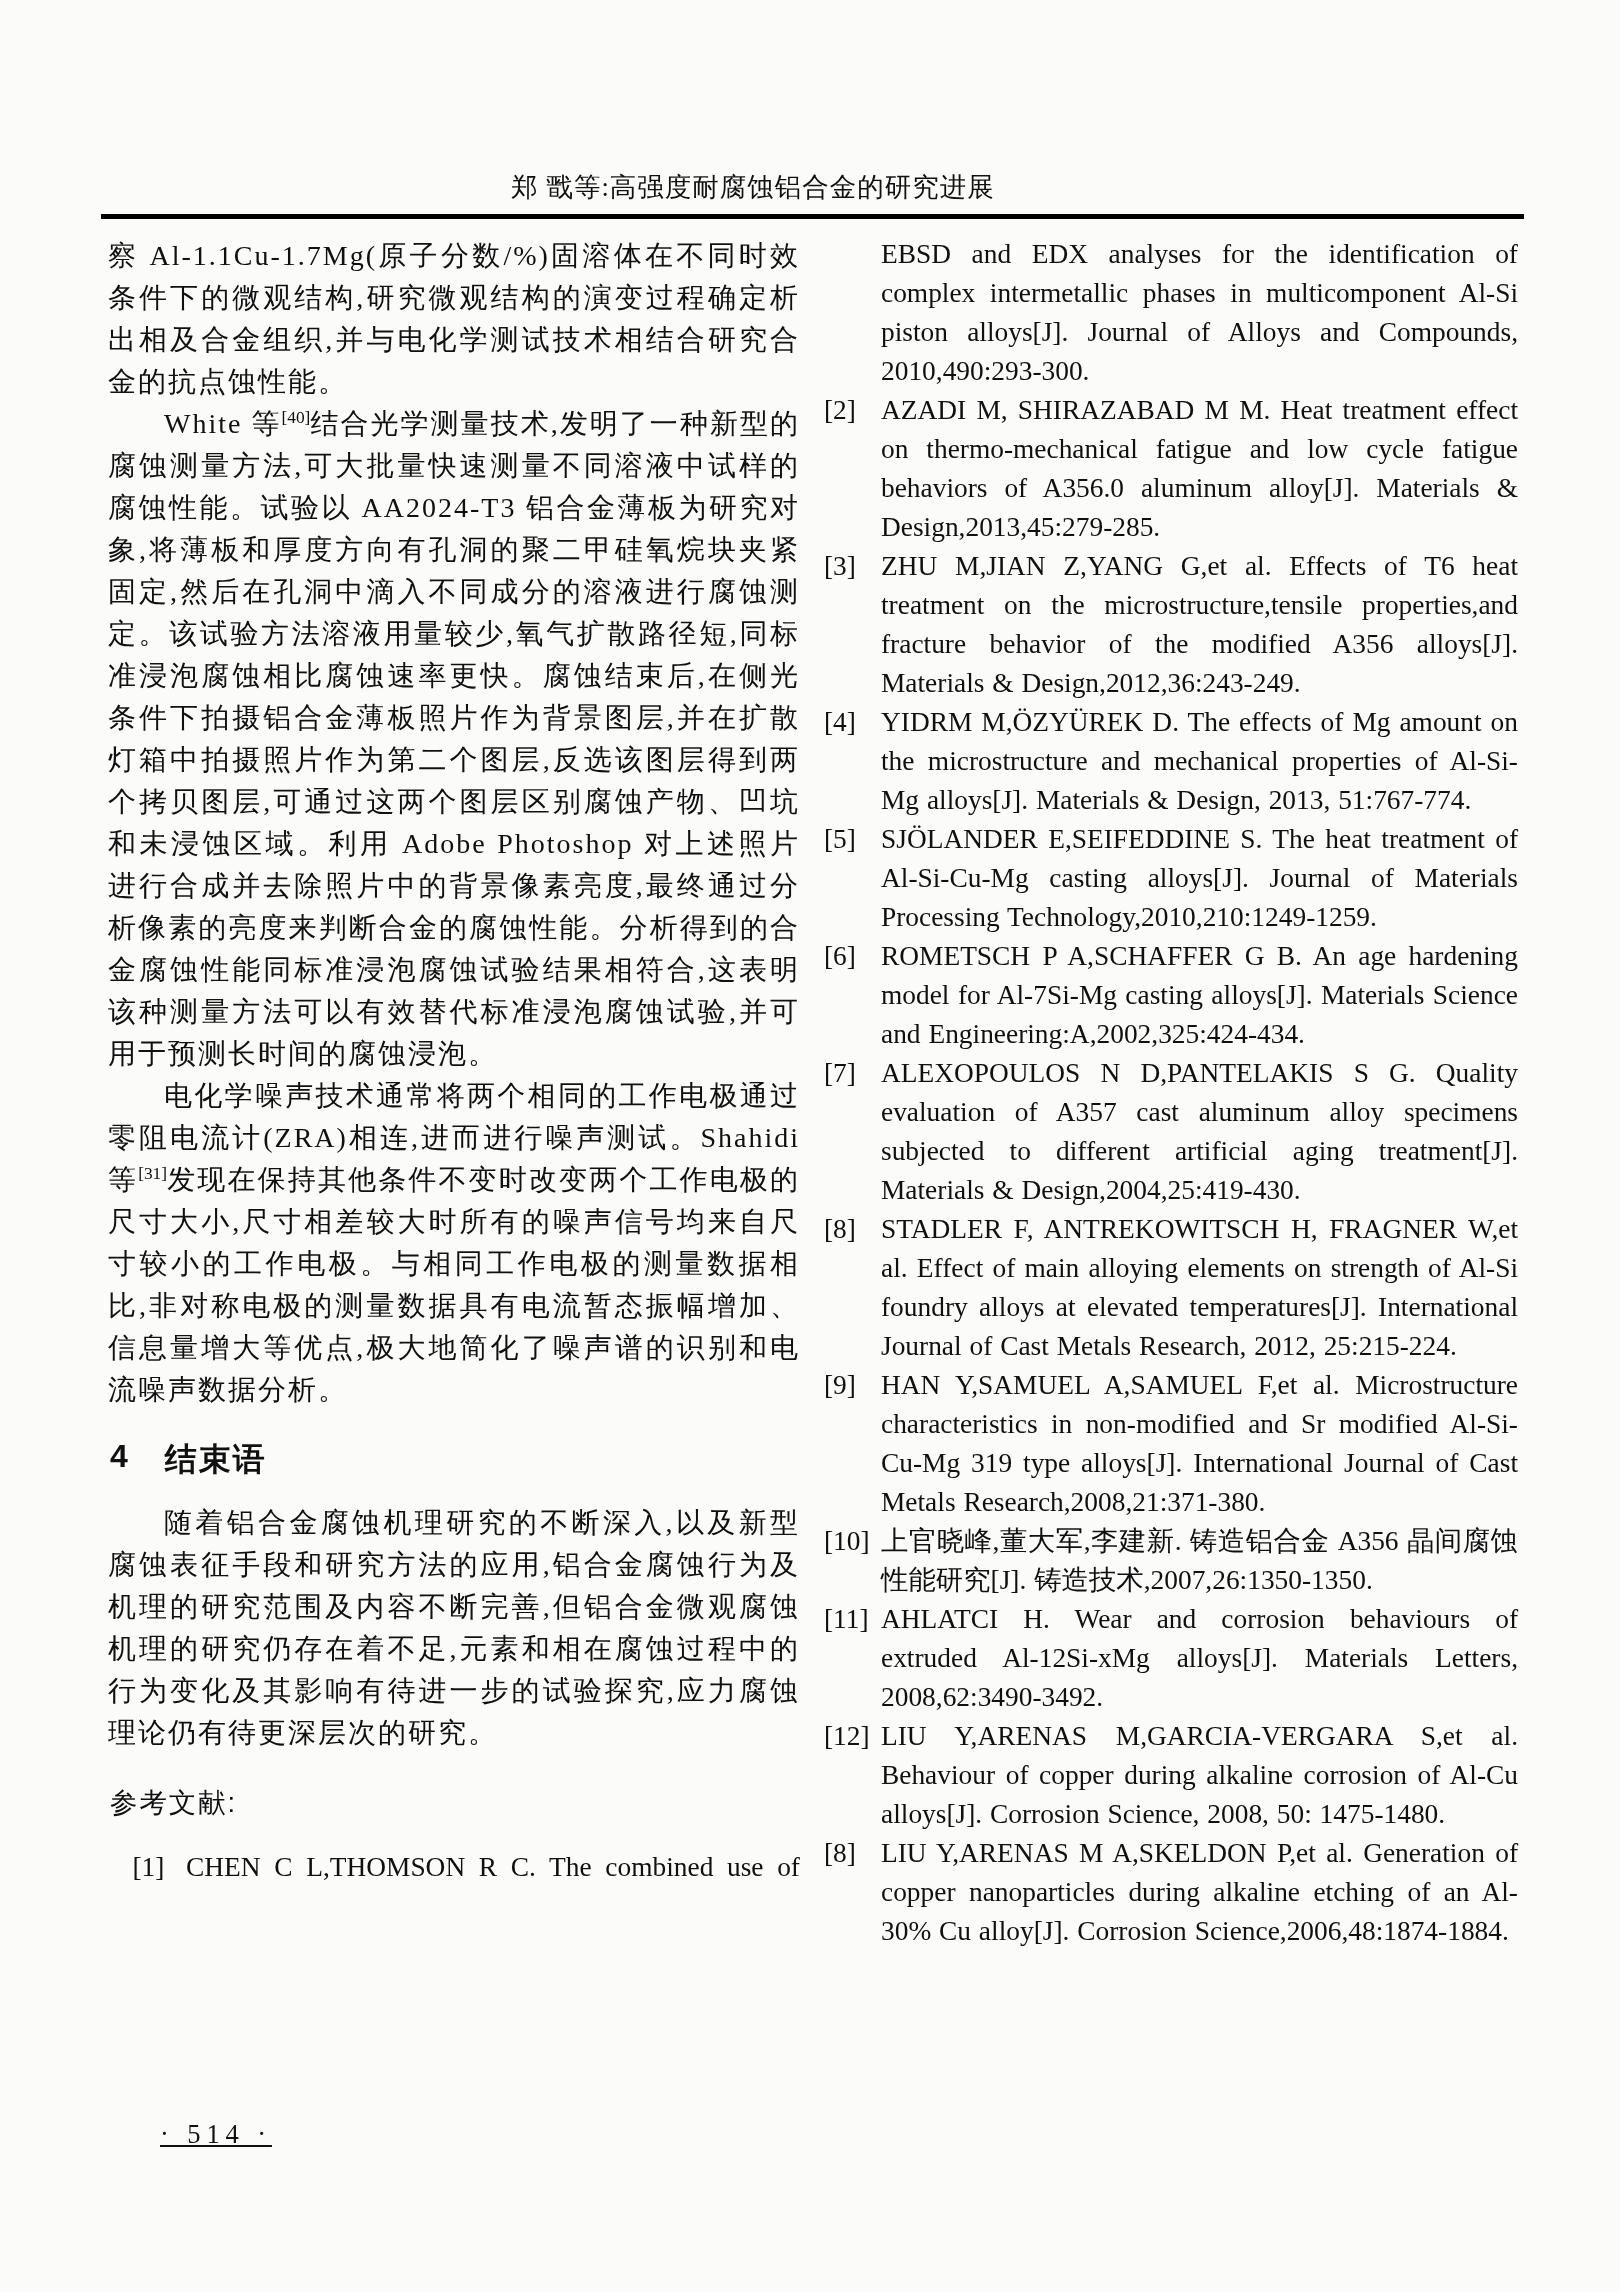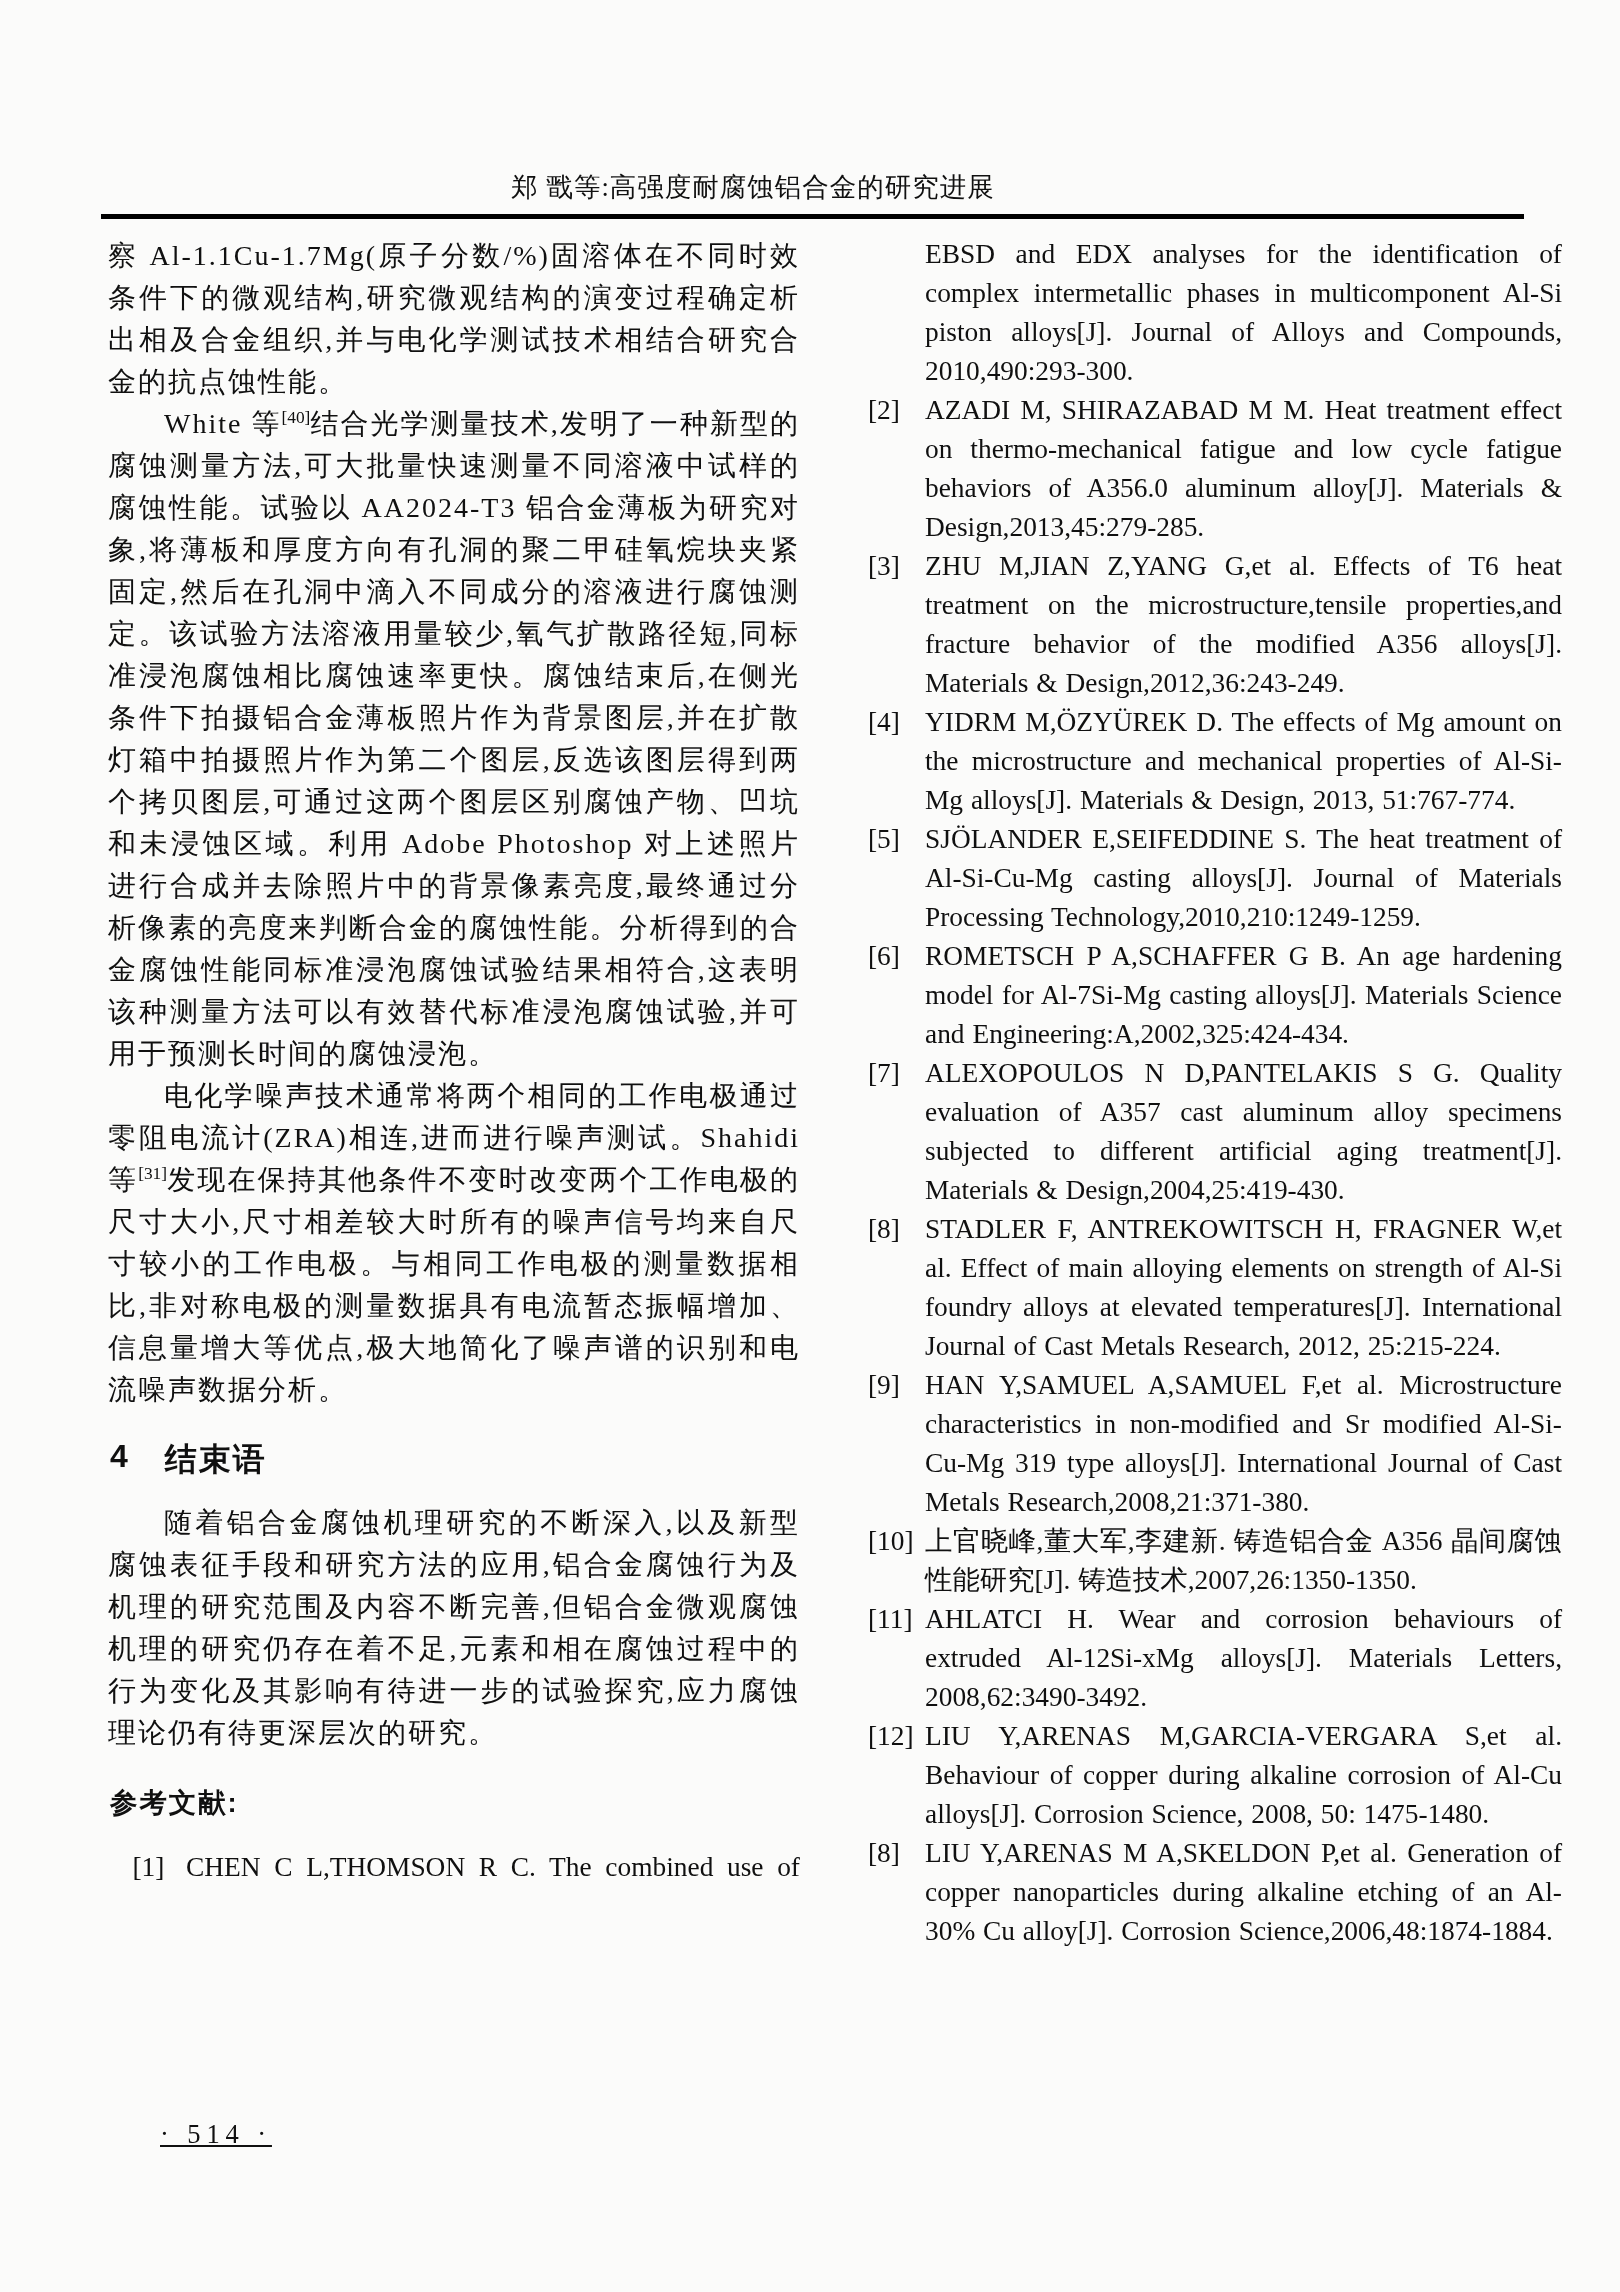--- a/index.html
+++ b/index.html
@@ -25,21 +25,21 @@
   .header-rule {
     position: absolute;
     top: 214px;
     left: 101px;
     width: 1423px;
     height: 4.9px;
     background: #000;
   }
   .col { position: absolute; top: 235px; }
   .col-left  { left: 108px; width: 692px; }
-  .col-right { left: 824px; width: 694px; margin-left: 44px; }
+  .col-right { left: 824px; width: 694px; }
 
   p.zh {
     font-size: 28px;
     line-height: 42px;
     letter-spacing: 2px;
     text-align: justify;
   }
   p.zh.indent { text-indent: 2em; }
   p.zh sup, .ref-text sup {
     font-size: 0.62em;
@@ -52,21 +52,21 @@
     gap: 35px;
     margin: 26.5px 0 20.6px 2px;
     font-size: 32px;
     font-weight: bold;
     font-family: "Liberation Sans", "DejaVu Sans", sans-serif;
     letter-spacing: 2px;
   }
   .refs-label {
     margin: 31px 0 27.4px 2px;
     font-size: 27.4px;
-    font-weight: bold;
+    font-weight: normal;
     font-family: "Liberation Sans", "DejaVu Sans", sans-serif;
     letter-spacing: 2px;
   }
   .ref {
     display: flex;
     font-size: 27.4px;
     line-height: 39px;
   }
   .ref-num {
     flex: 0 0 57px;

